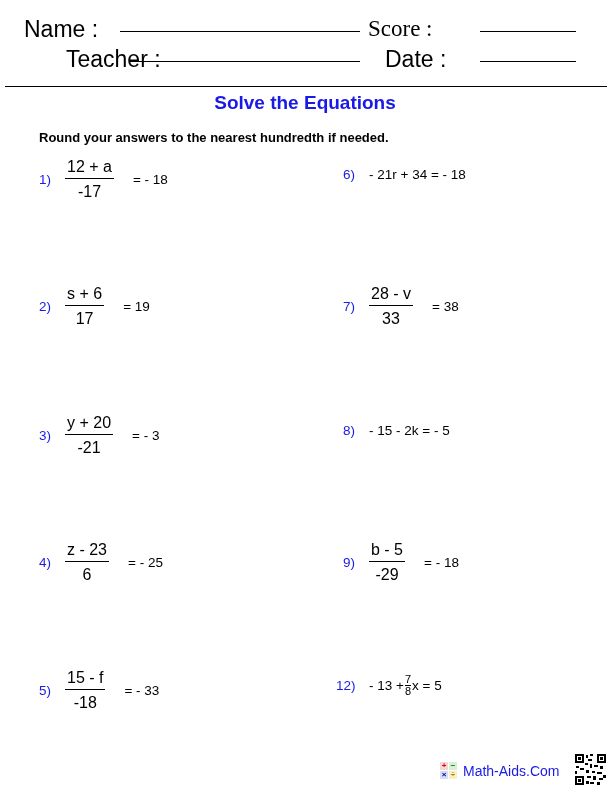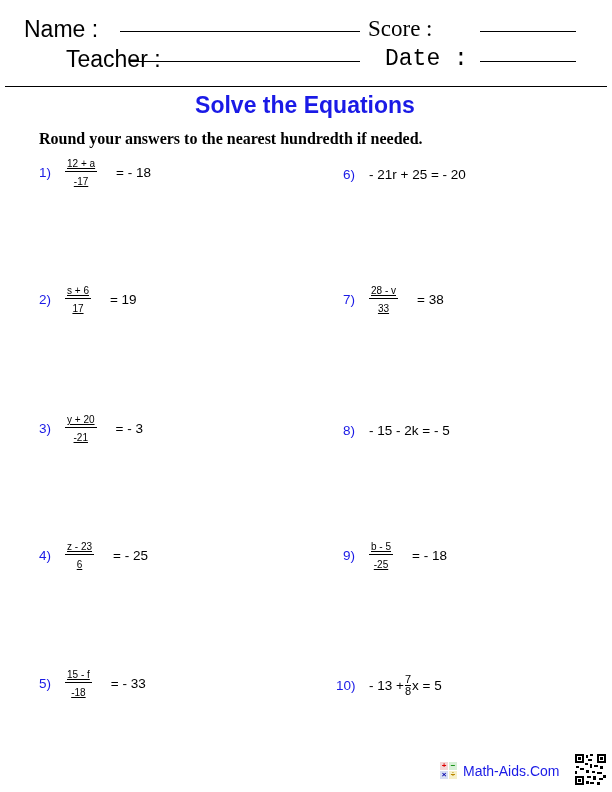--- a/index.html
+++ b/index.html
@@ -2,25 +2,25 @@
 <html><head>
   <meta charset="utf-8">
   <style>
     html, body { margin:0; padding:0; background:#fff; }
     body { width:612px; height:792px; position:relative; overflow:hidden;
       font-family: "Liberation Sans", sans-serif; color:#000; }
     .hdr-label { position:absolute; font-size:23px; }
     .hdr-line { position:absolute; height:1px; background:#000; }
     .divider { position:absolute; left:5px; top:86px; width:602px; height:1px; background:#000; }
     .title { position:absolute; left:0; width:610px; top:92px; text-align:center;
-      font-size:23px; font-weight:bold; color:#1a1ae6; }
-    .instr { position:absolute; left:39px; top:130px; font-size:16px; font-weight:bold;font-family:Liberation Serif, serif; }
+      font-size:19px; font-weight:bold; color:#1a1ae6; }
+    .instr { position:absolute; left:39px; top:130px; font-size:13px; font-weight:bold; }
     .prob { position:absolute; font-size:13.5px; display:flex; align-items:center; }
     .num { color:#1a1ae6; display:inline-block; }
-    .frac { display:inline-flex; flex-direction:column; align-items:center; font-size:10px; margin:0 6px 0 0;text-decoration:underline; }
+    .frac { display:inline-flex; flex-direction:column; align-items:center; font-size:16px; margin:0 6px 0 0; }
     .frac .n { padding:0 2px 2px; }
     .frac .bar { height:1px; background:#000; align-self:stretch; }
     .frac .d { padding-top:4px; }
     .rhs { margin-left:13px; }
     .sfrac { display:inline-flex; flex-direction:column; align-items:center; font-size:11px; line-height:11px; margin:0 1px; vertical-align:middle; }
     .sfrac .bar { height:1px; background:#000; align-self:stretch; }
     .footer-logo { position:absolute; left:440px; top:762px; display:flex; align-items:center; }
     .logo-icon { width:17px; height:17px; display:grid; grid-template-columns:1fr 1fr; grid-template-rows:1fr 1fr; gap:1px; margin-right:6px; }
     .logo-icon span { font-size:8px; line-height:8px; text-align:center; font-weight:bold; }
     .logo-text { color:#1a1ae6; font-size:14px; }
@@ -28,21 +28,21 @@
   </style>
 </head>
 <body>
 
 <div class="hdr-label" style="left:24px;top:16px;">Name :</div>
 <div class="hdr-line" style="left:120px;top:31px;width:240px;"></div>
 <div class="hdr-label" style="left:368px;top:16px;font-family:Liberation Serif, serif;">Score :</div>
 <div class="hdr-line" style="left:480px;top:31px;width:96px;"></div>
 <div class="hdr-label" style="left:24px;top:46px;margin-left:42px;">Teacher :</div>
 <div class="hdr-line" style="left:130px;top:61px;width:230px;"></div>
-<div class="hdr-label" style="left:385px;top:46px;font-family:Liberation Mono, monospace;">Date :</div>
+<div class="hdr-label" style="left:385px;top:46px;">Date :</div>
 <div class="hdr-line" style="left:480px;top:61px;width:96px;"></div>
 
 <div class="divider"></div>
 
 <div class="title">Solve the Equations</div>
 <div class="instr">Round your answers to the nearest hundredth if needed.</div>
 
 <div class="prob" style="left:39px;top:158px;">
   <span class="num" style="width:26px;">1)</span>
   <span class="frac">
@@ -88,21 +88,21 @@
   <span class="frac">
     <span class="n">15 - f</span>
     <span class="bar"></span>
     <span class="d">-18</span>
   </span>
   <span class="rhs">=  - 33</span>
 </div>
 
 <div class="prob" style="left:343px;top:167px;">
   <span class="num" style="width:26px;">6)</span>
-  <span>- 21r + 25 = - 20</span>
+  <span>- 21r + 34 = - 18</span>
 </div>
 
 <div class="prob" style="left:343px;top:285px;">
   <span class="num" style="width:26px;">7)</span>
   <span class="frac">
     <span class="n">28 - v</span>
     <span class="bar"></span>
     <span class="d">33</span>
   </span>
   <span class="rhs">=  38</span>
@@ -111,27 +111,27 @@
 <div class="prob" style="left:343px;top:423px;">
   <span class="num" style="width:26px;">8)</span>
   <span>- 15 - 2k = - 5</span>
 </div>
 
 <div class="prob" style="left:343px;top:541px;">
   <span class="num" style="width:26px;">9)</span>
   <span class="frac">
     <span class="n">b - 5</span>
     <span class="bar"></span>
-    <span class="d">-25</span>
+    <span class="d">-29</span>
   </span>
   <span class="rhs">=  - 18</span>
 </div>
 
 <div class="prob" style="left:336px;top:674px;">
-  <span class="num" style="width:33px;">10)</span>
+  <span class="num" style="width:33px;">12)</span>
   <span>- 13 +</span>
   <span class="sfrac">
     <span>7</span>
     <span class="bar"></span>
     <span>8</span>
   </span>
   <span>x =  5</span>
 </div>
 
 <div class="footer-logo">

